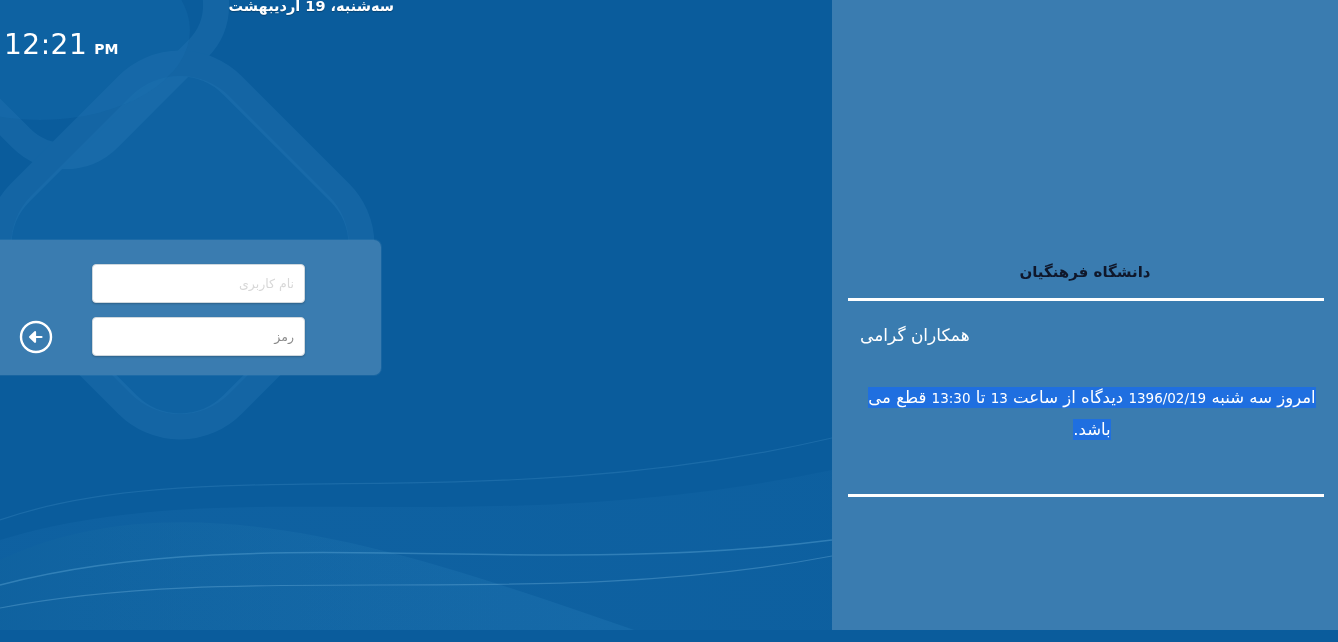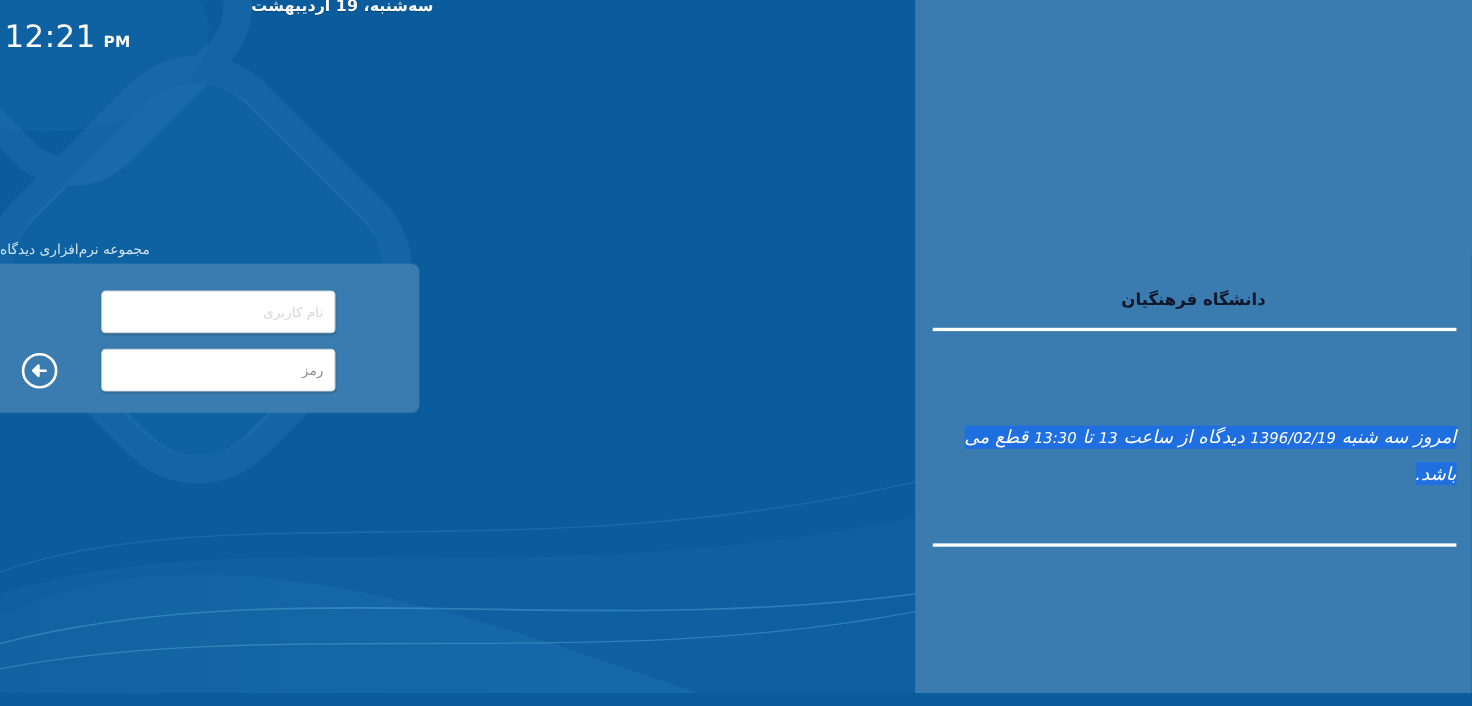--- a/index.html
+++ b/index.html
@@ -39,21 +39,21 @@
     font-weight:bold;
     line-height:20px;
     padding-right:6px;
     text-shadow:0 1px 1px rgba(0,0,0,.25);
     white-space:nowrap;
   }
   #time-row {
     direction:ltr;
     text-align:left;
     padding-left:4px;
-    margin-top:1px;
+    margin-top:12px;
     white-space:nowrap;
   }
   #time-text {
     font-size:28px;
     font-weight:400;
     letter-spacing:.5px;
     vertical-align:baseline;
   }
   #time-meridiem {
     font-size:14px;
@@ -169,26 +169,25 @@
     width:478px;
     text-align:left;
     padding-left:14px;
     font-size:17px;
     color:#ffffff;
   }
   #notice {
     position:absolute;
     right:14px; top:382px;
     width:478px;
-    text-align:right;
+    text-align:center;
     padding-left:14px;
     font-size:16.5px;
     line-height:31px;
     color:#ffffff;
-    font-style:italic;
   }
   #notice .sel {
     background:#1f6fe0;
     color:#ffffff;
     padding:1px 0;
     box-decoration-break:clone;
     -webkit-box-decoration-break:clone;
   }
   #notice .lat { direction:ltr; unicode-bidi:embed; font-size:13.5px; }
 </style>
@@ -234,38 +233,36 @@
       </g>
     </svg>
 
     <div id="clock-block">
       <div id="date-text">سه‌شنبه، 19 اردیبهشت</div>
       <div id="time-row">
         <span id="time-text">12:21</span><span id="time-meridiem">PM</span>
       </div>
     </div>
 
-    <div id="product-title">
-      <span>مجموعه نرم‌افزاری دیدگاه</span>
-    </div>
 
     <div id="login-card">
       <input id="username-input" class="login-field" type="text" placeholder="نام کاربری" style="">
       <input id="password-input" class="login-field" type="password" placeholder="رمز" style="">
     </div>
 
     <button id="login-submit" title="login">
       <svg viewBox="0 0 36 36" width="36" height="36">
         <circle cx="18" cy="18" r="15" fill="none" stroke="#ffffff" stroke-width="2.4"></circle>
         <path d="M23.5 18 H13 M17 13.2 L12.1 18 L17 22.8 Z" fill="#ffffff" stroke="#ffffff" stroke-width="2.2" stroke-linejoin="round" stroke-linecap="round"></path>
       </svg>
     </button>
 
   </div>
 
   <div id="right-panel">
     <div id="org-title">دانشگاه فرهنگیان</div>
     <div id="hr-top" class="hr"></div>
+    <div id="greeting">همکاران گرامی</div>
     <div id="notice"><span class="sel"><span>امروز سه شنبه </span><span class="lat">1396/02/19</span><span> دیدگاه از ساعت </span><span class="lat">13</span><span> تا </span><span class="lat">13:30</span><span> قطع می باشد.</span></span></div>
     <div id="hr-bottom" class="hr"></div>
   </div>
 
 </div>
 
 </body></html>

